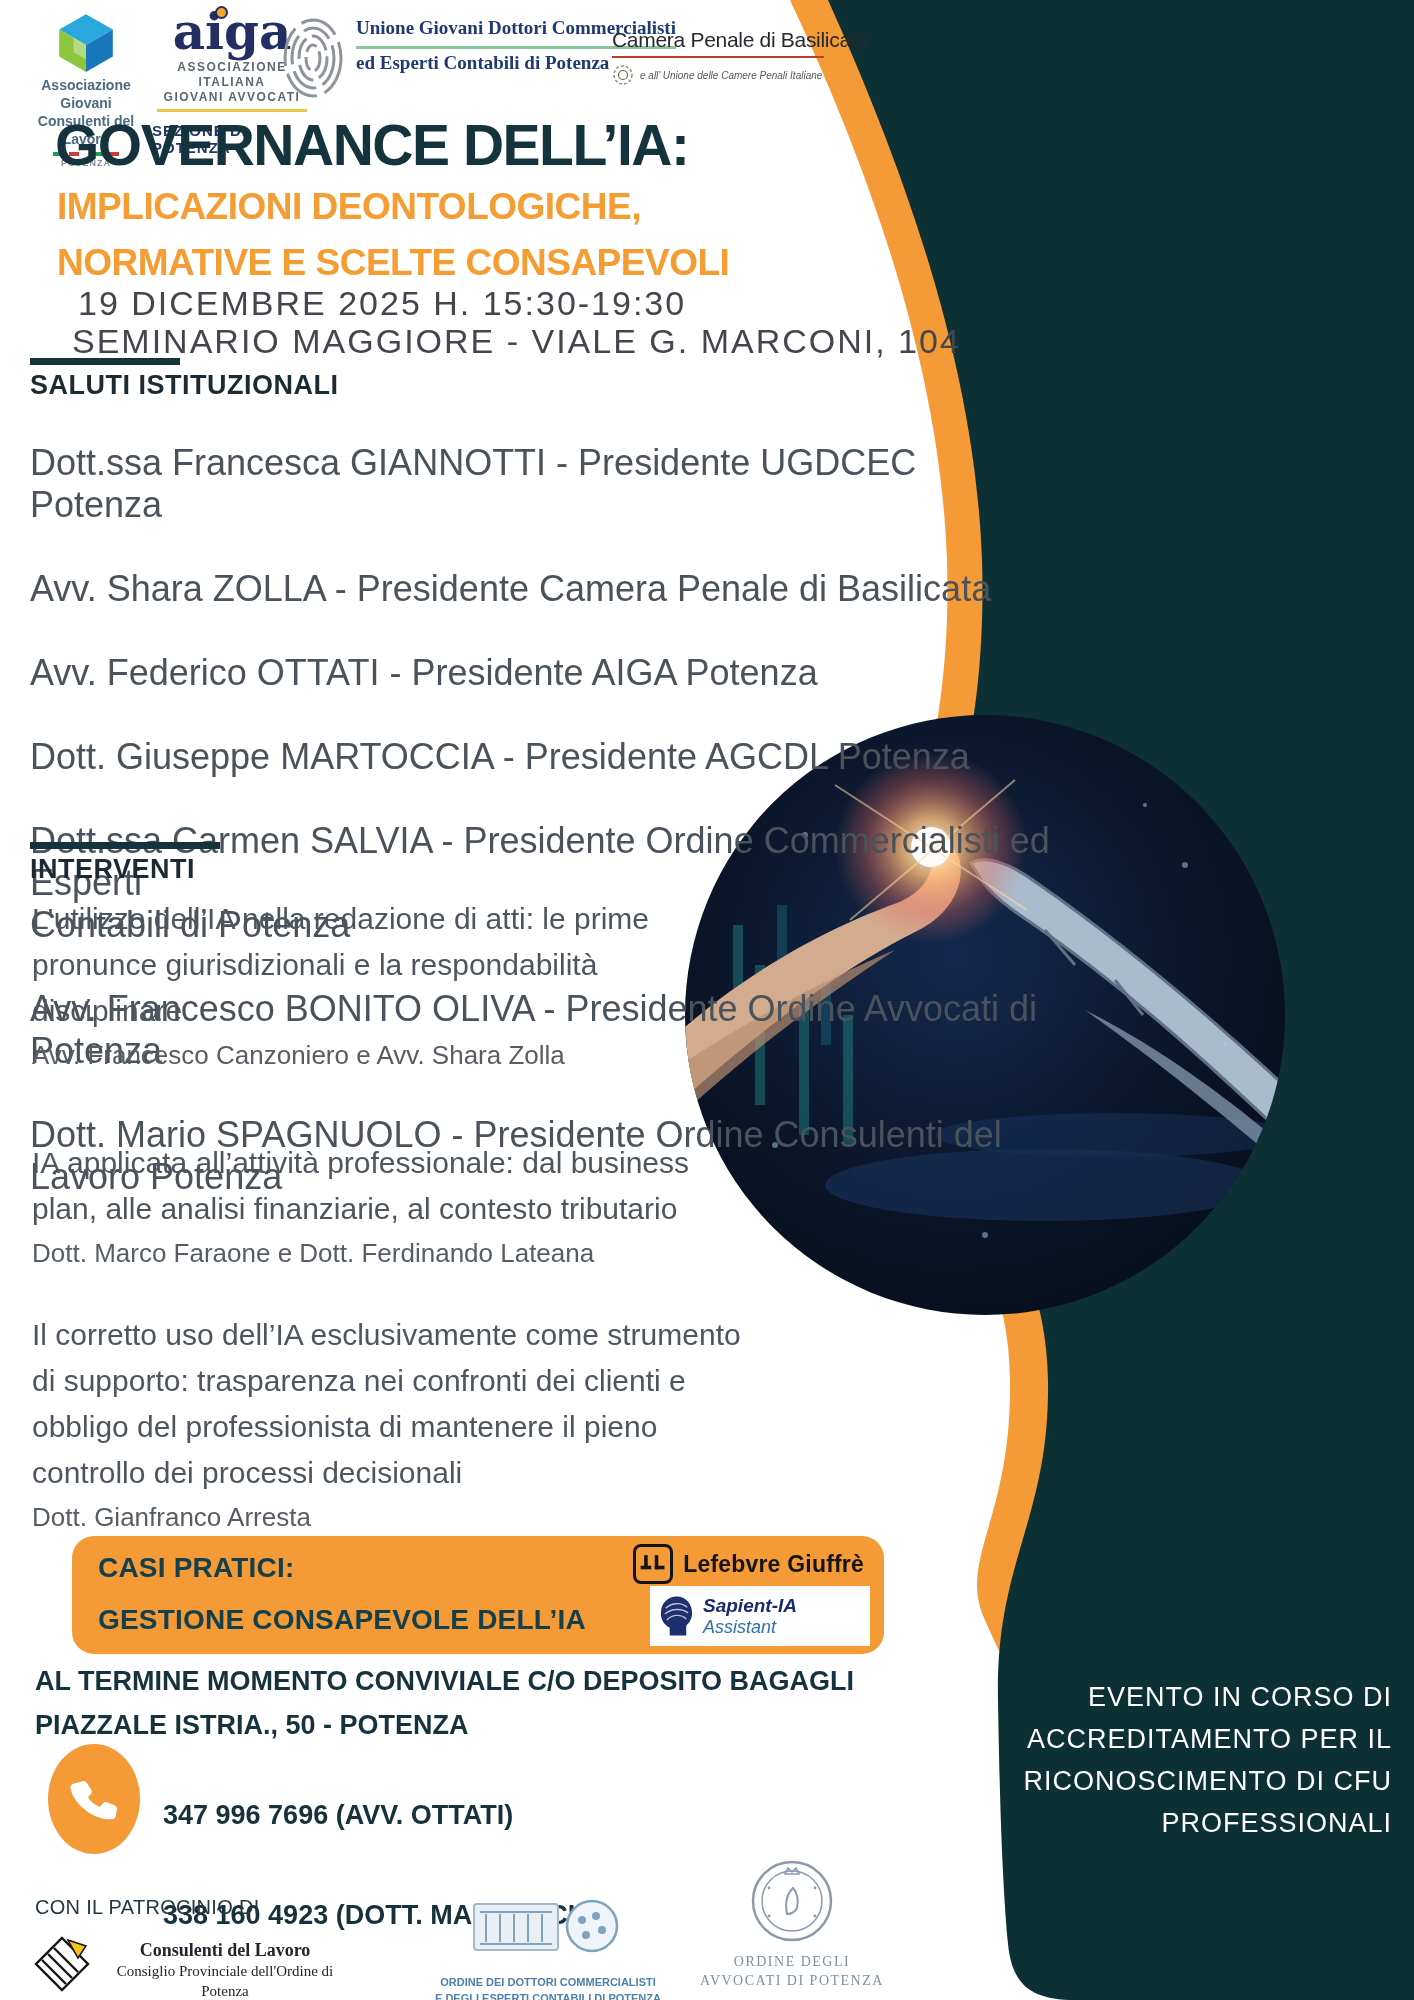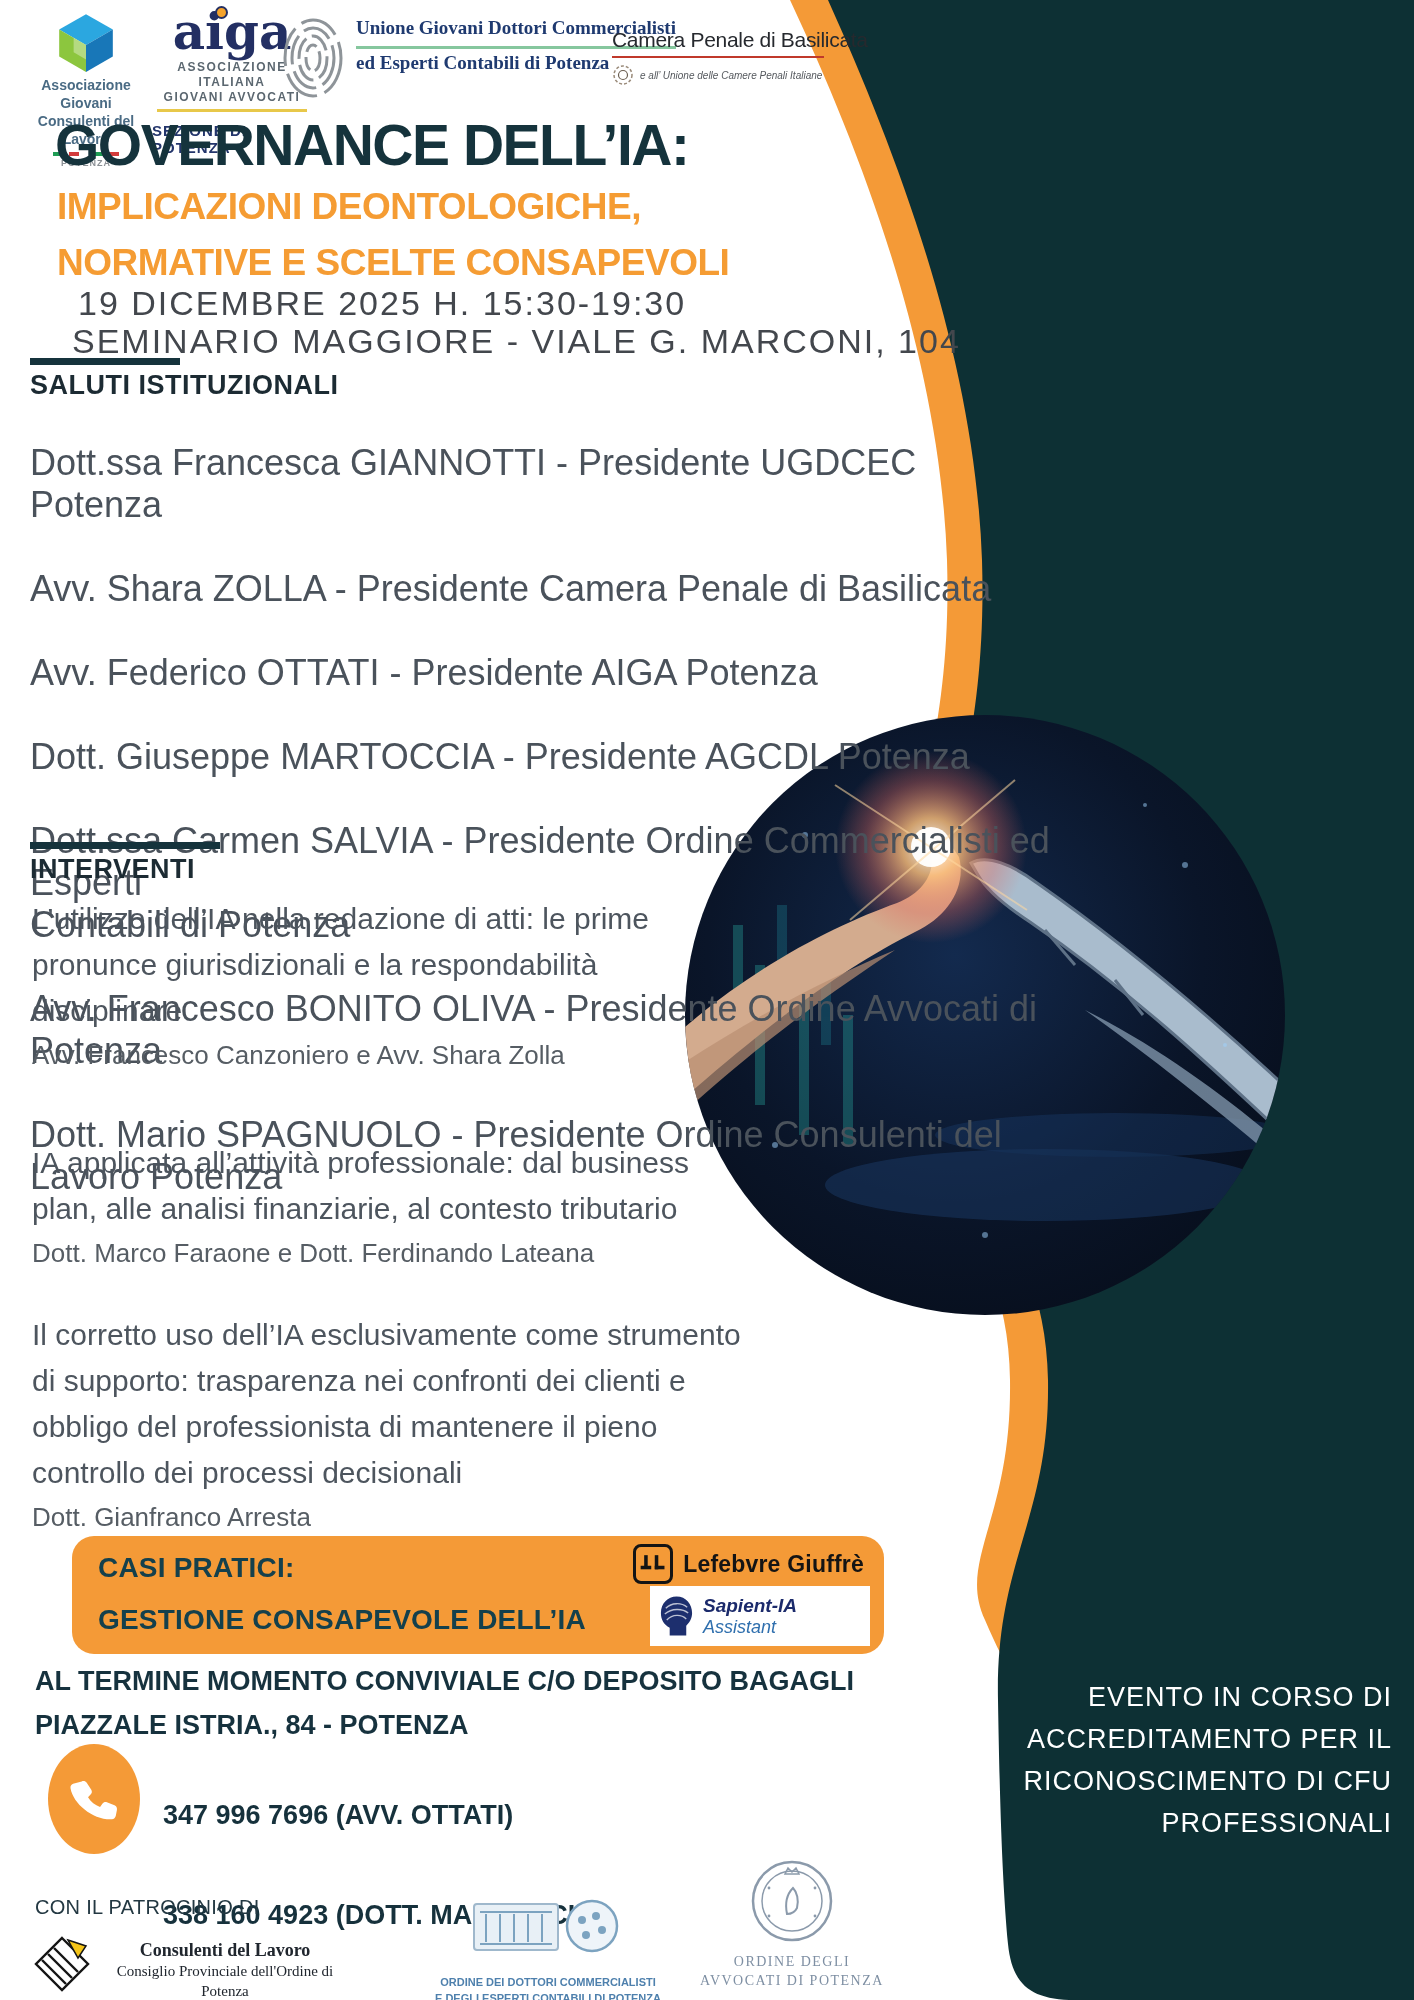--- a/index.html
+++ b/index.html
@@ -241,21 +241,21 @@
         <g stroke="#ffffff" stroke-width="1.4" fill="none" opacity="0.7">
           <path d="M8,14 C14,8 24,8 30,13"></path>
           <path d="M7,20 C14,14 25,14 31,19"></path>
           <path d="M9,26 C15,20 24,20 29,25"></path>
         </g>
       </svg>
       <span><span class="sap-bold">Sapient-IA</span>
       <span class="sap-light">Assistant</span></span>
     </div>
   </div>
-  <div class="abs z2 convivio" style="left:35px;top:1710px;">PIAZZALE ISTRIA., 84 - POTENZA</div>
+  <div class="abs z2 convivio" style="left:35px;top:1710px;">PIAZZALE ISTRIA., 50 - POTENZA</div>
 
   <div class="abs z2 phonecircle">
     <svg width="46" height="46" viewBox="0 0 24 24" style="transform:rotate(-6deg);">
       <path fill="#ffffff" d="M6.6,2.2c1-0.3,2,0.1,2.5,1l2,3.8c0.4,0.8,0.2,1.8-0.5,2.4l-1.6,1.4c1.2,2.5,3.2,4.5,5.7,5.7l1.4-1.6 c0.6-0.7,1.6-0.9,2.4-0.5l3.8,2c0.9,0.5,1.3,1.5,1,2.5l-0.9,3c-0.3,1-1.2,1.7-2.2,1.6C10.5,23,1,13.5,0.4,5.1 c-0.1-1,0.6-1.9,1.6-2.2L6.6,2.2z"></path>
     </svg>
   </div>
   <div class="abs z2 phones" style="left:163px;top:1740px;">
     <div>347 996 7696 (AVV. OTTATI)</div>
     <div>338 160 4923 (DOTT. MARTOCCIA)</div>
     <div>342 192 6403 (DOTT.SSA GIANNOTTI)</div>

